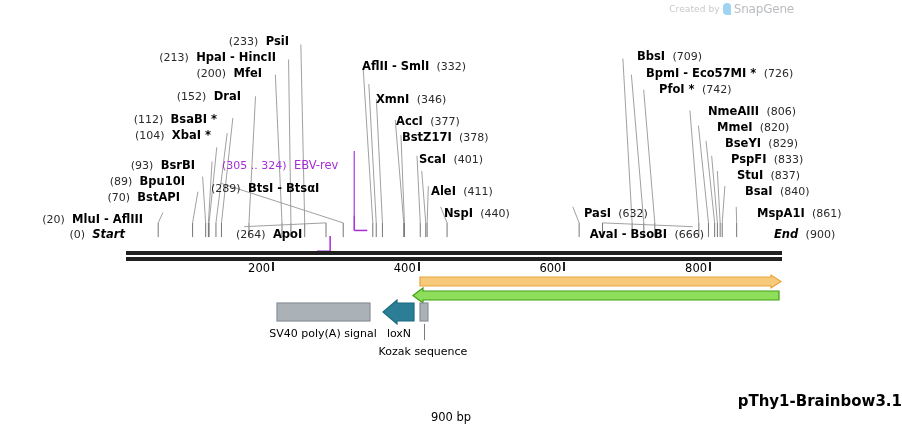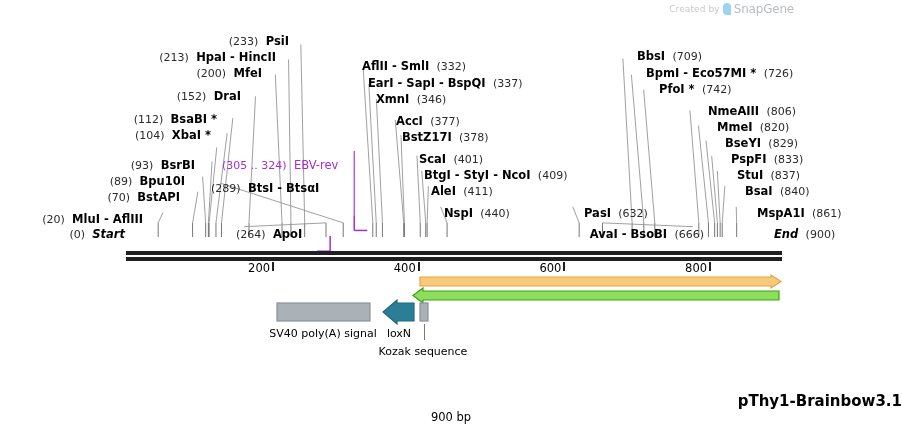--- a/index.html
+++ b/index.html
@@ -154,26 +154,24 @@
       <div class="lbl right" style="left: 217px; top: 113px;"><span class="pos">(112)</span><span>&nbsp;&nbsp;</span><span class="enz">BsaBI *</span></div>
       <div class="lbl right" style="left: 211px; top: 129px;"><span class="pos">(104)</span><span>&nbsp;&nbsp;</span><span class="enz">XbaI *</span></div>
       <div class="lbl right" style="left: 195px; top: 159px;"><span class="pos">(93)</span><span>&nbsp;&nbsp;</span><span class="enz">BsrBI</span></div>
       <div class="lbl right" style="left: 185px; top: 175px;"><span class="pos">(89)</span><span>&nbsp;&nbsp;</span><span class="enz">Bpu10I</span></div>
       <div class="lbl right" style="left: 180px; top: 191px;"><span class="pos">(70)</span><span>&nbsp;&nbsp;</span><span class="enz">BstAPI</span></div>
       <div class="lbl right" style="left: 143px; top: 213px;"><span class="pos">(20)</span><span>&nbsp;&nbsp;</span><span class="enz">MluI</span><span class="sep"> - </span><span class="enz">AflIII</span></div>
       <div class="lbl right" style="left: 125px; top: 228px;"><span class="pos">(0)</span><span>&nbsp;&nbsp;</span><span class="enz ital">Start</span></div>
       <div class="lbl" style="left: 211px; top: 182px;"><span class="pos">(289)</span><span>&nbsp;&nbsp;</span><span class="enz">BtsI</span><span class="sep"> - </span><span class="enz">BtsαI</span></div>
       <div class="lbl" style="left: 236px; top: 228px;"><span class="pos">(264)</span><span>&nbsp;&nbsp;</span><span class="enz">ApoI</span></div>
       <div class="lbl" style="left: 362px; top: 60px;"><span class="enz">AflII</span><span class="sep"> - </span><span class="enz">SmlI</span><span>&nbsp;&nbsp;</span><span class="pos">(332)</span></div>
-      <div class="lbl" style="left: 368px; top: 77px;"><span class="enz">EarI</span><span class="sep"> - </span><span class="enz">SapI</span><span class="sep"> - </span><span class="enz">BspQI</span><span>&nbsp;&nbsp;</span><span class="pos">(337)</span></div>
       <div class="lbl" style="left: 376px; top: 93px;"><span class="enz">XmnI</span><span>&nbsp;&nbsp;</span><span class="pos">(346)</span></div>
       <div class="lbl" style="left: 396px; top: 115px;"><span class="enz">AccI</span><span>&nbsp;&nbsp;</span><span class="pos">(377)</span></div>
       <div class="lbl" style="left: 402px; top: 131px;"><span class="enz">BstZ17I</span><span>&nbsp;&nbsp;</span><span class="pos">(378)</span></div>
       <div class="lbl" style="left: 419px; top: 153px;"><span class="enz">ScaI</span><span>&nbsp;&nbsp;</span><span class="pos">(401)</span></div>
-      <div class="lbl" style="left: 424px; top: 169px;"><span class="enz">BtgI</span><span class="sep"> - </span><span class="enz">StyI</span><span class="sep"> - </span><span class="enz">NcoI</span><span>&nbsp;&nbsp;</span><span class="pos">(409)</span></div>
       <div class="lbl" style="left: 431px; top: 185px;"><span class="enz">AleI</span><span>&nbsp;&nbsp;</span><span class="pos">(411)</span></div>
       <div class="lbl" style="left: 444px; top: 207px;"><span class="enz">NspI</span><span>&nbsp;&nbsp;</span><span class="pos">(440)</span></div>
       <div class="lbl" style="left: 584px; top: 207px;"><span class="enz">PasI</span><span>&nbsp;&nbsp;</span><span class="pos">(632)</span></div>
       <div class="lbl right" style="left: 704px; top: 228px;"><span class="enz">AvaI</span><span class="sep"> - </span><span class="enz">BsoBI</span><span>&nbsp;&nbsp;</span><span class="pos">(666)</span></div>
       <div class="lbl" style="left: 637px; top: 50px;"><span class="enz">BbsI</span><span>&nbsp;&nbsp;</span><span class="pos">(709)</span></div>
       <div class="lbl" style="left: 646px; top: 67px;"><span class="enz">BpmI</span><span class="sep"> - </span><span class="enz">Eco57MI *</span><span>&nbsp;&nbsp;</span><span class="pos">(726)</span></div>
       <div class="lbl" style="left: 659px; top: 83px;"><span class="enz">PfoI *</span><span>&nbsp;&nbsp;</span><span class="pos">(742)</span></div>
       <div class="lbl" style="left: 708px; top: 105px;"><span class="enz">NmeAIII</span><span>&nbsp;&nbsp;</span><span class="pos">(806)</span></div>
       <div class="lbl" style="left: 717px; top: 121px;"><span class="enz">MmeI</span><span>&nbsp;&nbsp;</span><span class="pos">(820)</span></div>
       <div class="lbl" style="left: 725px; top: 137px;"><span class="enz">BseYI</span><span>&nbsp;&nbsp;</span><span class="pos">(829)</span></div>

